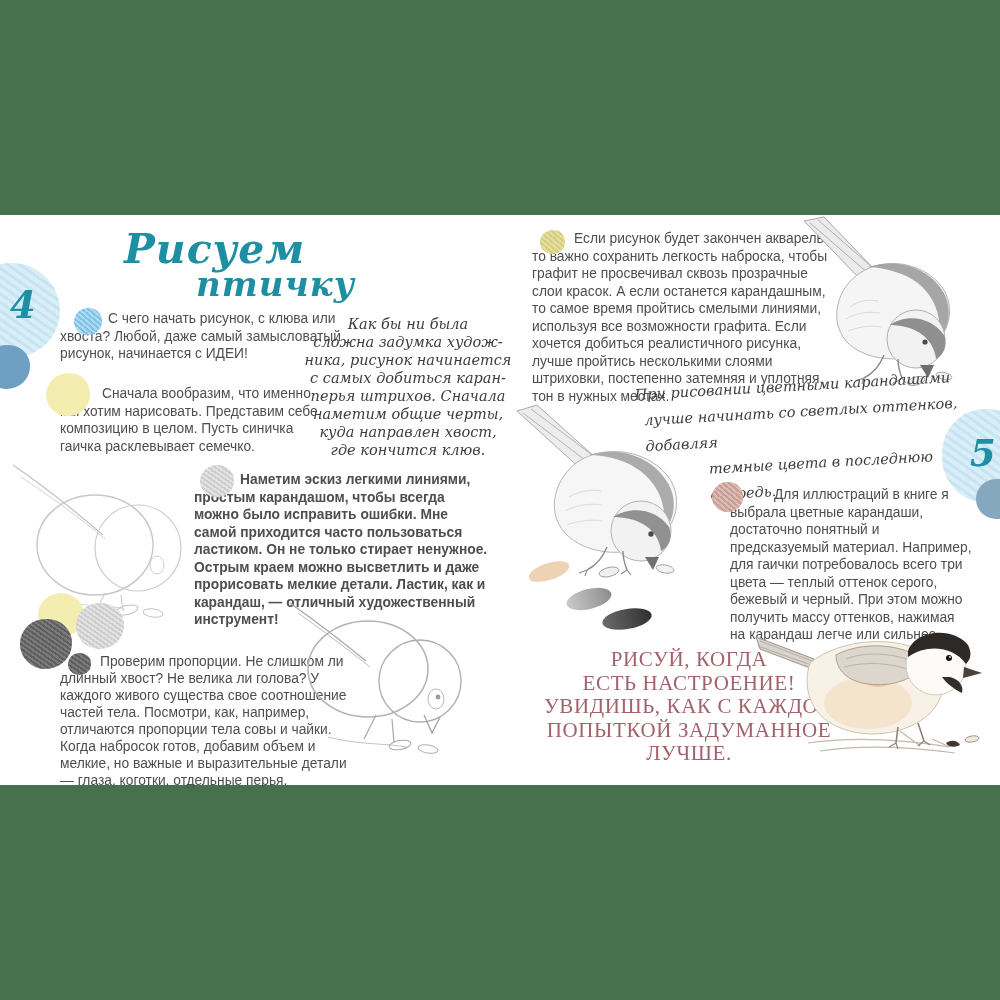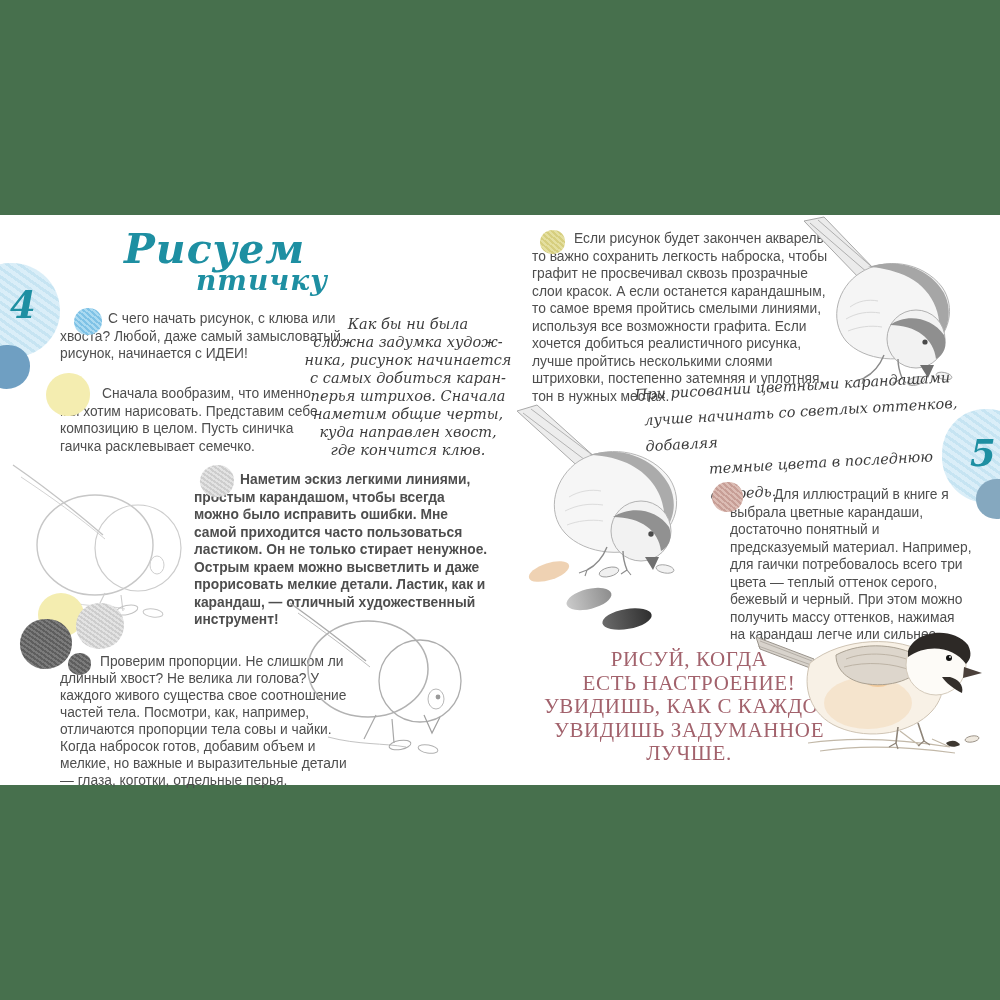--- a/index.html
+++ b/index.html
@@ -4,21 +4,21 @@
 <style>
   html,body{margin:0;padding:0;background:#47704d;}
   #canvas{position:relative;width:1000px;height:1000px;background:#47704d;overflow:hidden;
           font-family:"Liberation Sans",sans-serif;}
   .spread{position:absolute;left:0;top:215px;width:1000px;height:570px;background:#ffffff;padding-left:16px;}
 
   
   .title{position:absolute;font-family:"DejaVu Serif",serif;font-style:italic;font-weight:bold;
          color:#1e8fa2;letter-spacing:1px;}
   .t1{left:124px;top:10px;font-size:41px;}
-  .t2{left:196px;top:49px;font-size:28px;}
+  .t2{left:196px;top:49px;font-size:34px;}
   .para{position:absolute;font-size:13.8px;line-height:17.5px;color:#4e4e4e;}
   .hand{font-family:"DejaVu Serif",serif;font-style:italic;color:#3d3d3d;}
   .handL{position:absolute;left:303px;top:100px;width:210px;text-align:center;
          font-size:14.5px;line-height:18px;}
   .handR{position:absolute;left:612px;top:168px;width:360px;font-size:14.5px;line-height:26px;
          transform:rotate(-3.2deg);transform-origin:left top;}
   .handR .l1{margin-left:22px;}
   .handR .l2{margin-left:30px;}
   .handR .l3{margin-left:92px;}
   .quote{position:absolute;left:505px;top:433px;width:368px;text-align:center;
@@ -172,21 +172,21 @@
 
     <div class="para" style="left:710px;top:271px;width:262px;">
       <span class="bullet b-rose" style="left:2px;top:-4px;width:31px;height:30px;"></span>
       <div style="text-indent:44px;margin-left:20px;">Для иллюстраций в книге я выбрала цветные карандаши, достаточно понятный и предсказуемый материал. Например, для гаички потребовалось всего три цвета — теплый оттенок серого, бежевый и черный. При этом можно получить массу оттенков, нажимая на карандаш легче или сильнее.</div>
     </div>
 
     <div class="quote">
       <div>РИСУЙ, КОГДА</div>
       <div>ЕСТЬ НАСТРОЕНИЕ!</div>
       <div>УВИДИШЬ, КАК С КАЖДОЙ</div>
-      <div>УВИДИШЬ ЗАДУМАННОЕ</div>
+      <div>ПОПЫТКОЙ ЗАДУМАННОЕ</div>
       <div>ЛУЧШЕ.</div>
     </div>
 
     <svg class="sketch" style="left:750px;top:396px;" width="232" height="152" viewBox="0 0 232 152">
       <path d="M58,132 C100,126 150,128 200,136 M70,140 C110,134 160,136 205,142 M150,120 L170,135 M182,128 l18,8" stroke="#c2b8a8" stroke-width="1.2" fill="none"></path>
       <path d="M6,26 L64,48 L68,60 L10,38 Z" fill="#d8d3cc" stroke="#9a948c" stroke-width="1"></path>
       <path d="M10,30 L62,50 M8,35 L64,55" stroke="#a39d95" stroke-width="0.7" fill="none"></path>
       <path d="M60,52 C52,76 60,104 88,116 C120,130 162,122 182,100 C198,82 196,58 178,44 C150,24 92,26 60,52 Z" fill="#f8f1e6" stroke="#cfc4b4" stroke-width="1"></path>
       <ellipse cx="118" cy="92" rx="44" ry="26" fill="#f4dfc4" opacity="0.75"></ellipse>
       <ellipse cx="128" cy="68" rx="14" ry="8" fill="#f2b26a" opacity="0.5"></ellipse>

